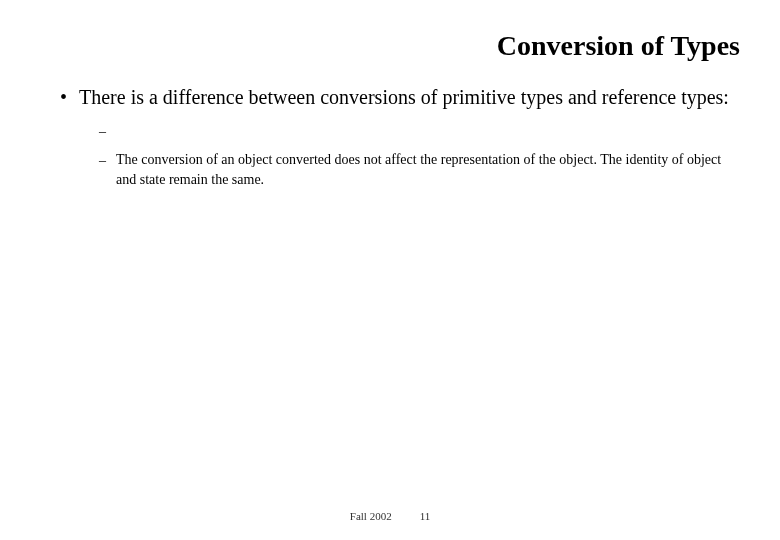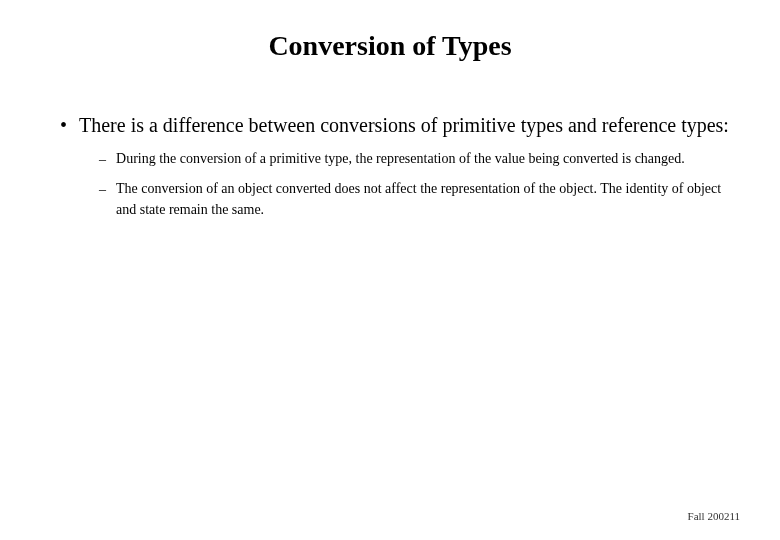--- a/index.html
+++ b/index.html
@@ -19,24 +19,24 @@
     }
 
     .slide-container {
       width: 780px;
       height: 540px;
       padding: 30px 40px 30px 40px;
       position: relative;
     }
 
     .title {
-      text-align: center;
+      text-align: right;
       font-size: 28px;
       font-weight: bold;
-      margin-bottom: 44px;
+      margin-bottom: 16px;
       padding-bottom: 6px;
     }
 
     .content {
       padding-left: 20px;
     }
 
     .bullet-item {
       display: flex;
       align-items: flex-start;
@@ -78,23 +78,24 @@
       font-size: 14px;
       line-height: 1.45;
     }
 
     .footer {
       position: absolute;
       bottom: 18px;
       left: 0;
       right: 0;
       display: flex;
-      justify-content: flex-end;
+      justify-content: center;
       align-items: center;
       padding: 0 40px;
+      gap: 28px;
     }
 
     .footer-left {
       font-size: 11px;
       color: #333;
     }
 
     .footer-center {
       font-size: 11px;
       color: #333;
@@ -116,21 +117,20 @@
 
     <div class="bullet-item">
       <span class="bullet-symbol">•</span>
       <div>
         <span class="bullet-text">There is a difference between conversions of primitive types and reference types:</span>
 
         <div class="sub-list">
 
           <div class="sub-item">
             <span class="sub-dash">–</span>
-            <span class="sub-text">During the conversion of a primitive type, the representation of the value being converted is changed.</span>
           </div>
 
           <div class="sub-item">
             <span class="sub-dash">–</span>
             <span class="sub-text">The conversion of an object converted does not affect the representation of the object.    The identity of object and state remain the same.</span>
           </div>
 
         </div>
       </div>
     </div>

